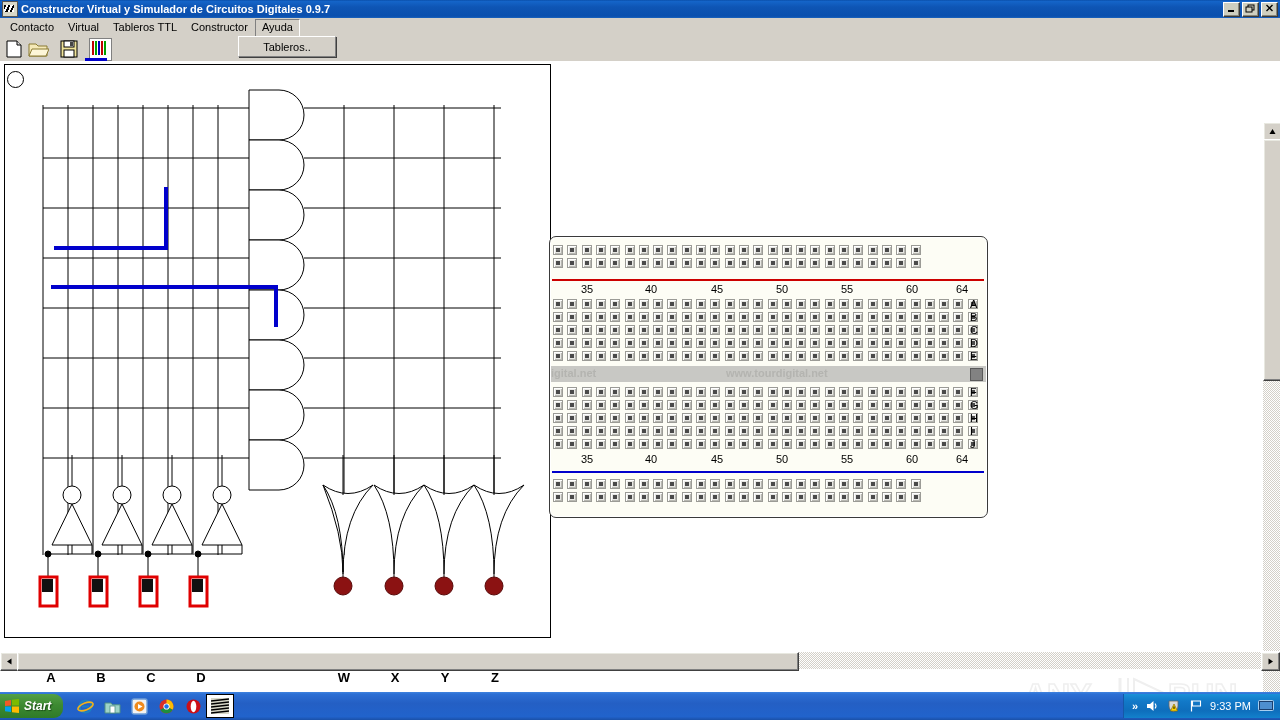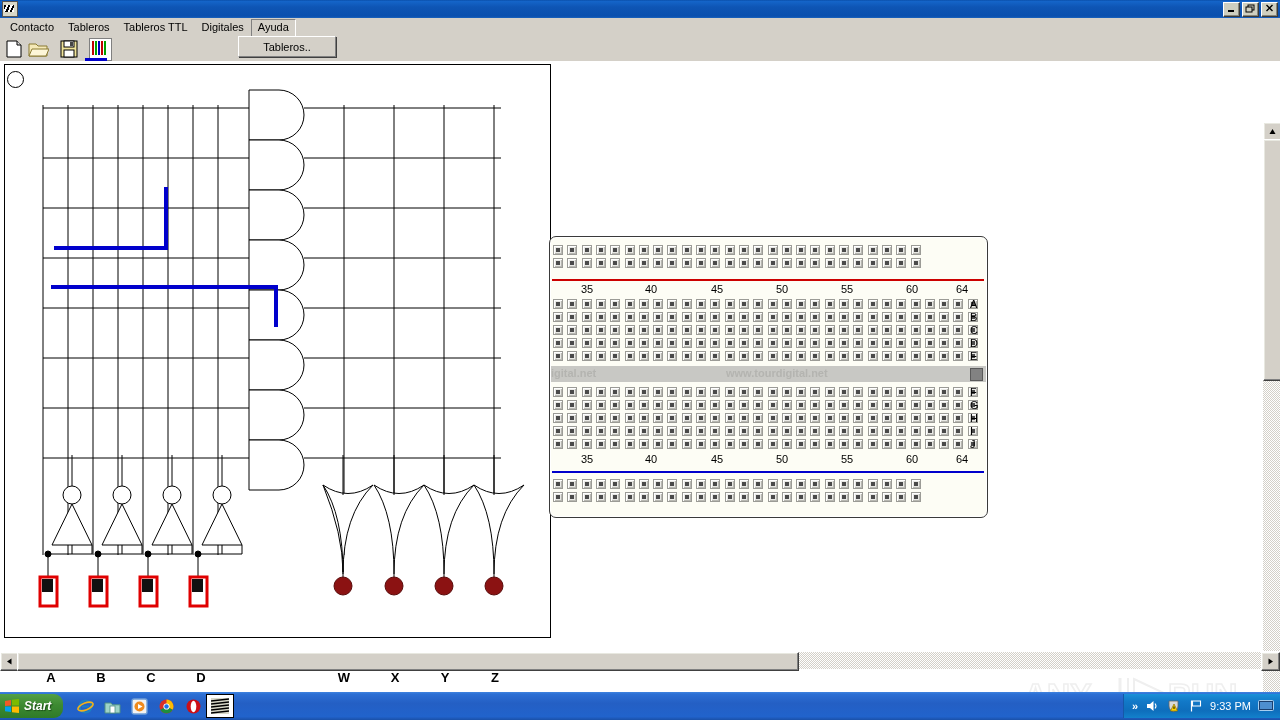--- a/index.html
+++ b/index.html
@@ -207,20 +207,21 @@
     display:flex;align-items:center;justify-content:center;margin-left:5px;
   }
 </style>
 </head>
 <body>
 
 <div id="app">
 
   <div class="titlebar">
     <div class="ticon"></div>
+    <span class="titletext">Constructor Virtual y Simulador de Circuitos Digitales 0.9.7</span>
     <div class="winbtns">
       <div class="winbtn" style="line-height:16px;">
         <svg width="13" height="11" viewBox="0 0 13 11">
           <rect x="3" y="7" width="6" height="2" fill="#000"></rect>
         </svg>
       </div>
       <div class="winbtn" style="line-height:16px;">
         <svg width="13" height="11" viewBox="0 0 13 11">
           <rect x="4" y="2" width="6" height="5" fill="none" stroke="#000" stroke-width="1"></rect>
           <rect x="2" y="4" width="6" height="5" fill="#cfcfc0" stroke="#000" stroke-width="1"></rect>
@@ -229,23 +230,23 @@
       <div class="winbtn" style="line-height:16px;">
         <svg width="13" height="11" viewBox="0 0 13 11">
           <path d="M3.5 2 L9.5 8 M9.5 2 L3.5 8" stroke="#000" stroke-width="1.4"></path>
         </svg>
       </div>
     </div>
   </div>
 
   <div class="menubar">
     <div class="menuitem">Contacto</div>
-    <div class="menuitem">Tableros</div>
+    <div class="menuitem">Virtual</div>
     <div class="menuitem">Tableros TTL</div>
-    <div class="menuitem">Digitales</div>
+    <div class="menuitem">Constructor</div>
     <div class="menuitem open">Ayuda</div>
   </div>
 
   <div class="toolbar">
     <div class="tbtn">
       <svg width="22" height="22" viewBox="0 0 22 22">
         <g>
           <path d="M4 3 h10 l4 4 v12 h-14 z" fill="#ffffff" stroke="#000" stroke-width="1"></path>
           <path d="M14 3 v4 h4" fill="#e0e0e0" stroke="#000" stroke-width="1"></path>
         </g>

